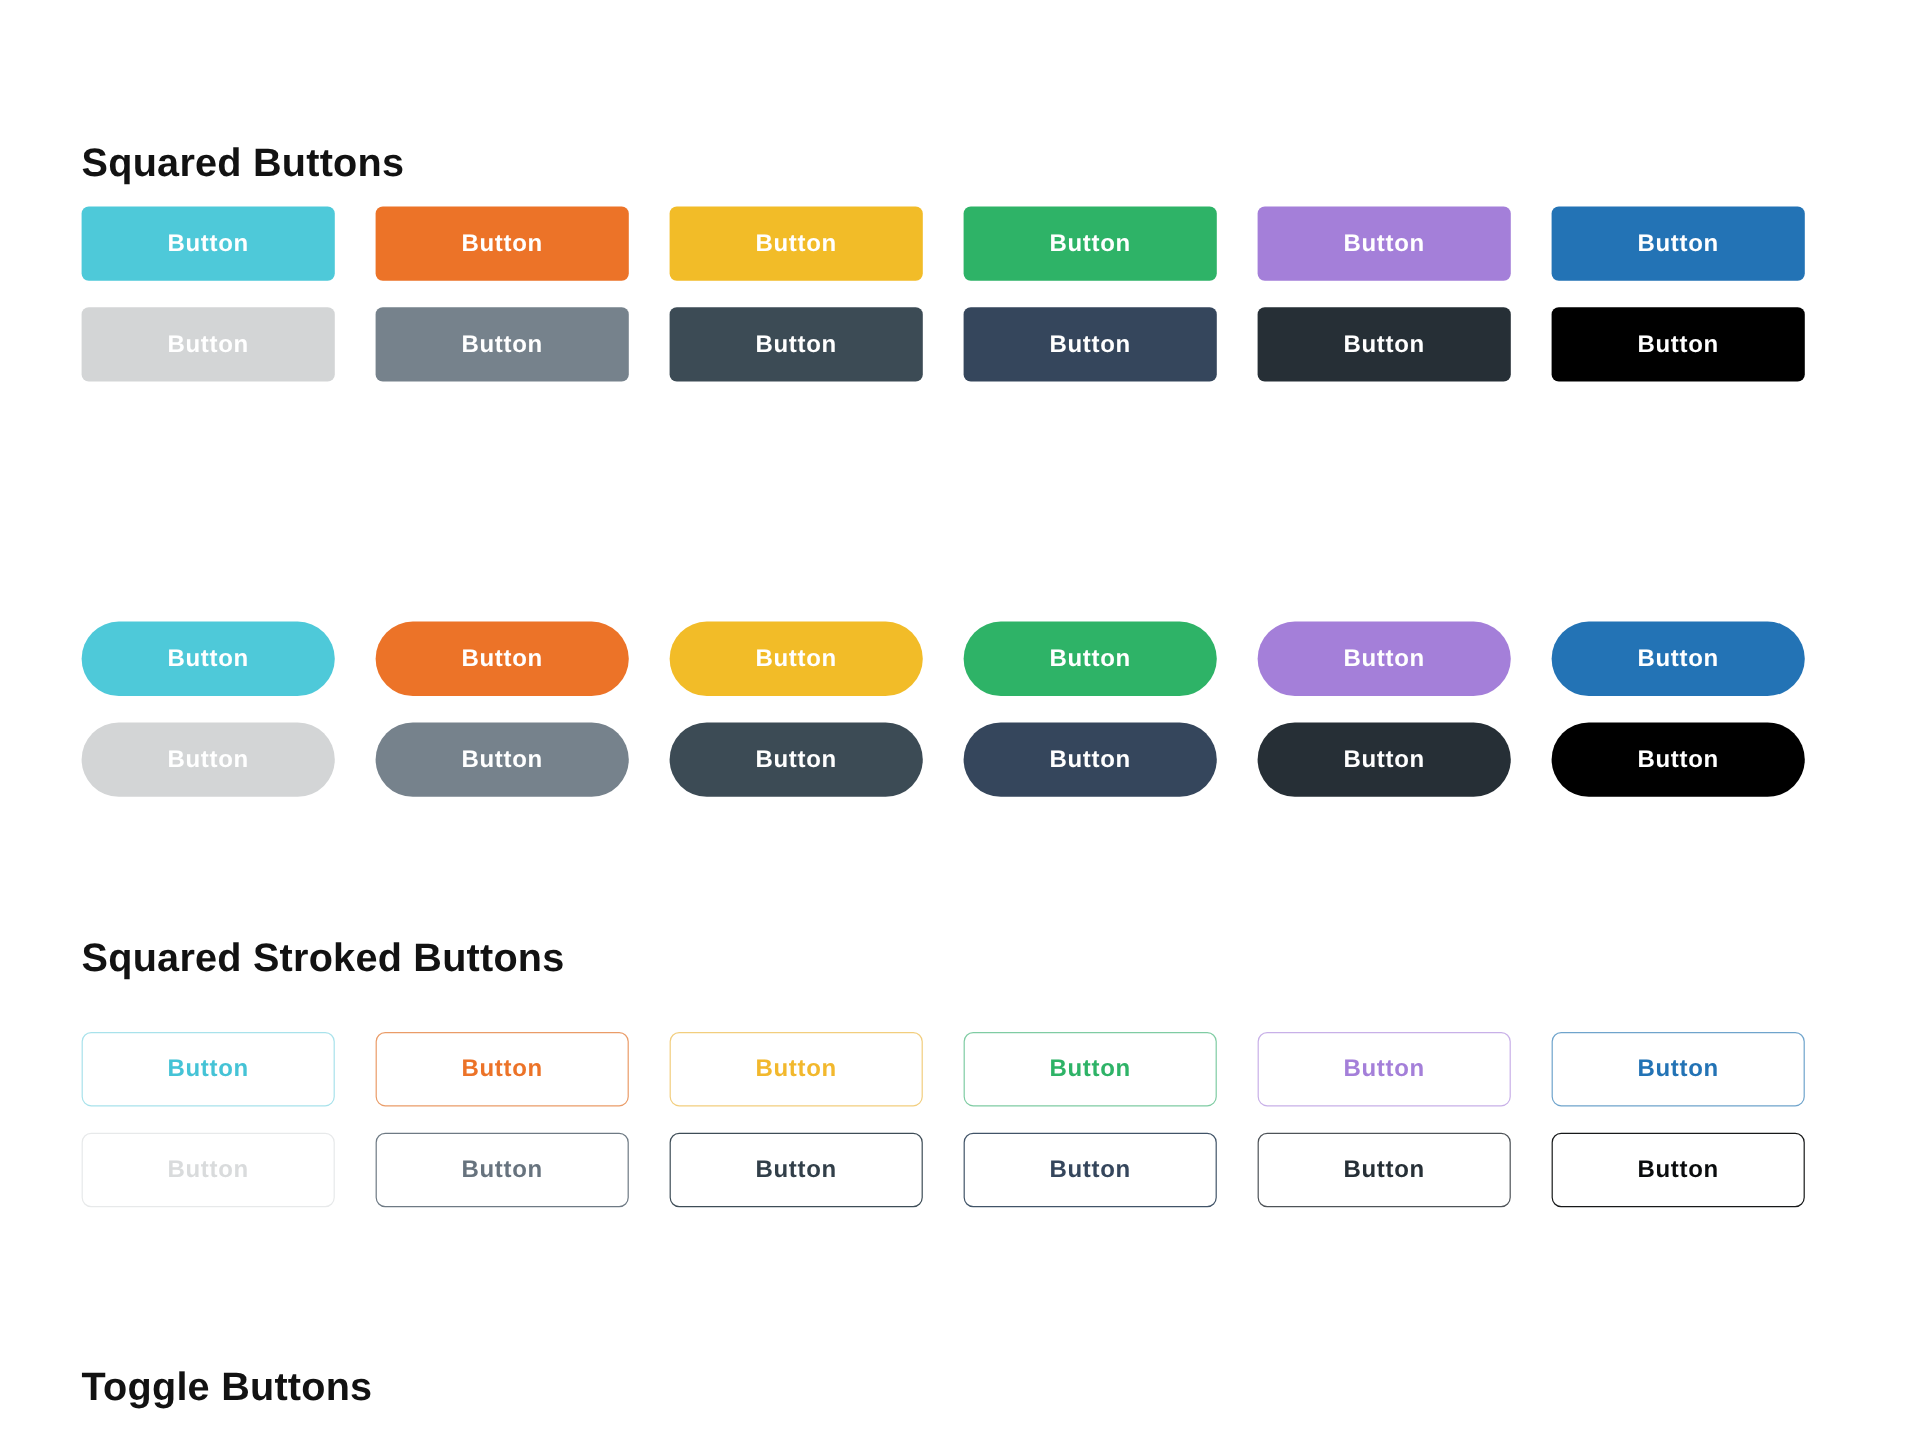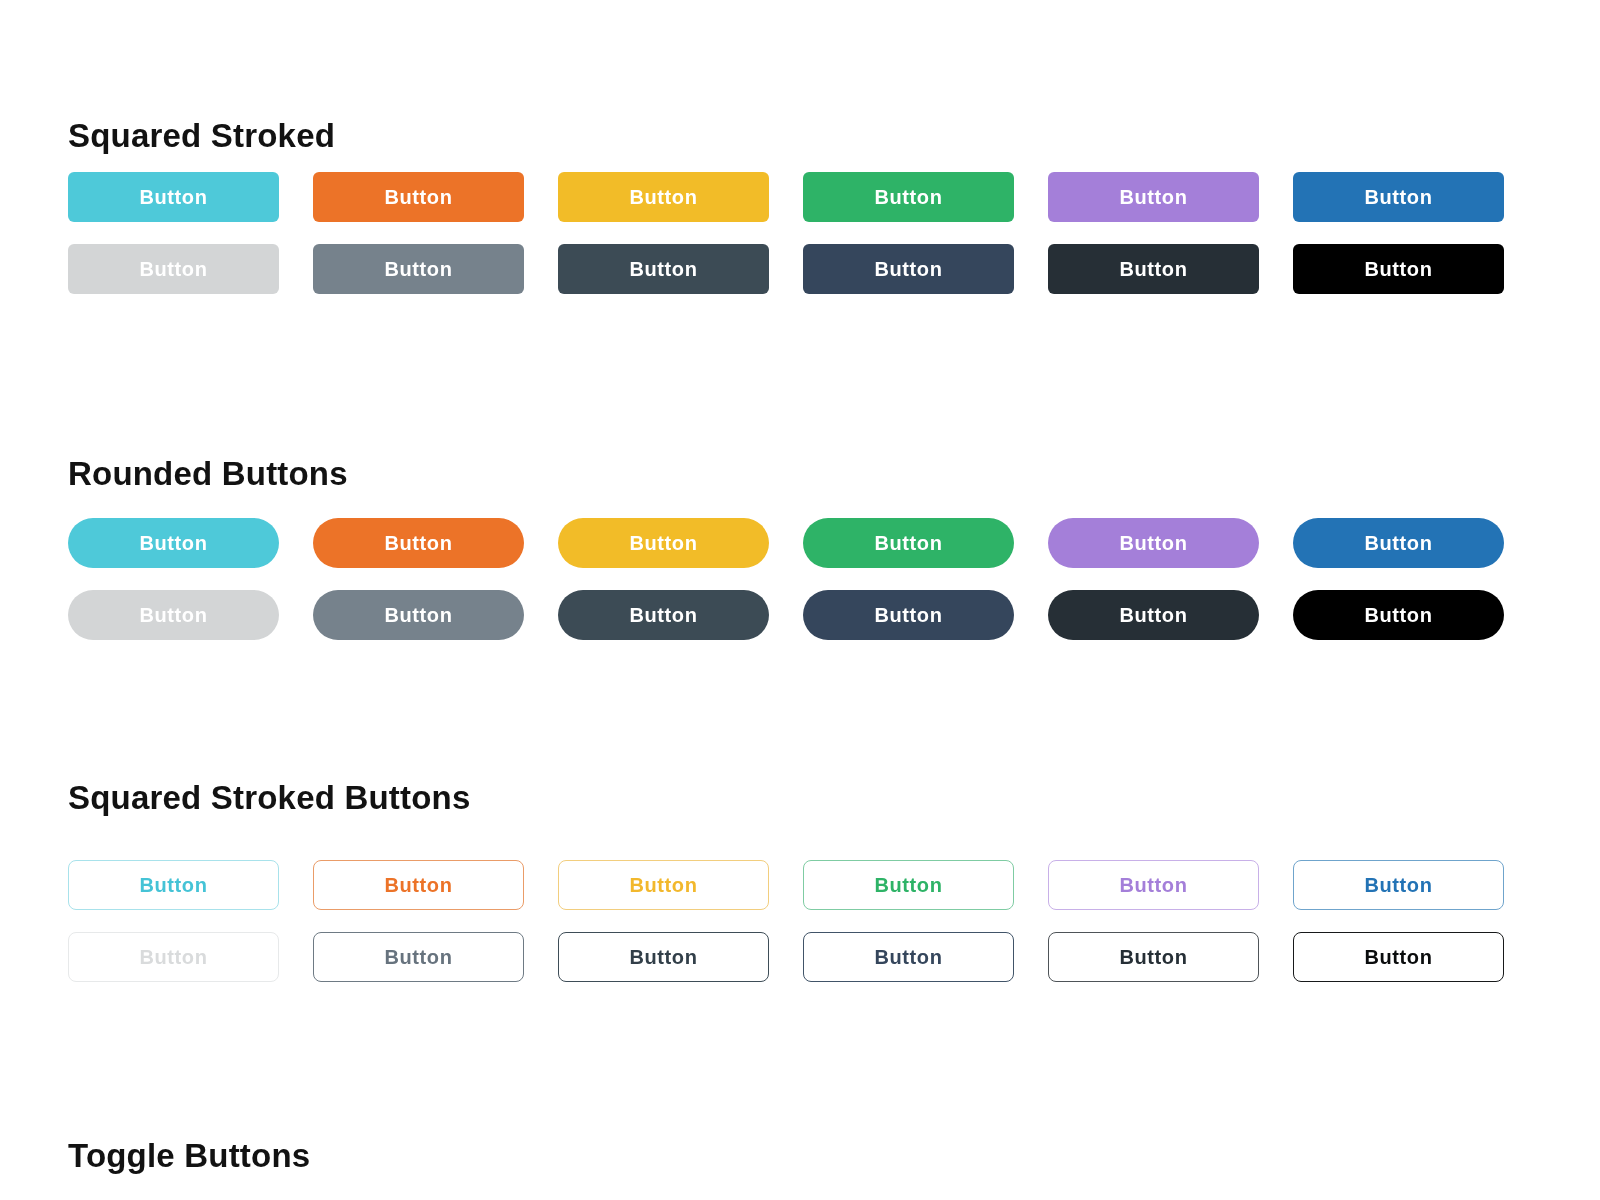--- a/index.html
+++ b/index.html
@@ -27,21 +27,21 @@
   .btn-grid {
     position: absolute;
     left: 68px;
     display: grid;
     grid-template-columns: repeat(6, 211px);
     column-gap: 34px;
     row-gap: 22px;
   }
   .btn {
     width: 211px;
-    height: 50px;
+    height: 62px;
     display: flex;
     align-items: center;
     justify-content: center;
     font-size: 20px;
     font-weight: 600;
     letter-spacing: 0.6px;
     border: none;
     box-sizing: border-box;
     cursor: pointer;
     padding: 0;
@@ -49,37 +49,36 @@
   }
   .shape-squared .btn { border-radius: 6px; }
   .shape-rounded .btn { border-radius: 31px; }
   .shape-stroked .btn { border-radius: 8px; background: #ffffff; border: 1.5px solid transparent; }
 </style>
 </head>
 <body>
 
 <div class="page">
 
-  <h2 class="section-title" style="top: 90px;">Squared Stroked</h2>
+  <h2 class="section-title" style="top: 90px;">Squared Buttons</h2>
   <div class="btn-grid shape-squared" style="top: 172px;">
       <button class="btn" style="background-color: rgb(78, 201, 217); color: rgb(255, 255, 255);">Button</button>
       <button class="btn" style="background-color: rgb(236, 115, 40); color: rgb(255, 255, 255);">Button</button>
       <button class="btn" style="background-color: rgb(242, 188, 40); color: rgb(255, 255, 255);">Button</button>
       <button class="btn" style="background-color: rgb(46, 179, 103); color: rgb(255, 255, 255);">Button</button>
       <button class="btn" style="background-color: rgb(164, 127, 217); color: rgb(255, 255, 255);">Button</button>
       <button class="btn" style="background-color: rgb(35, 115, 181); color: rgb(255, 255, 255);">Button</button>
       <button class="btn" style="background-color: rgb(211, 213, 214); color: rgb(255, 255, 255);">Button</button>
       <button class="btn" style="background-color: rgb(118, 130, 140); color: rgb(255, 255, 255);">Button</button>
       <button class="btn" style="background-color: rgb(60, 75, 85); color: rgb(255, 255, 255);">Button</button>
       <button class="btn" style="background-color: rgb(53, 70, 92); color: rgb(255, 255, 255);">Button</button>
       <button class="btn" style="background-color: rgb(38, 47, 54); color: rgb(255, 255, 255);">Button</button>
       <button class="btn" style="background-color: rgb(0, 0, 0); color: rgb(255, 255, 255);">Button</button>
     </div>
 
-  <h2 class="section-title" style="top: 428px;">Rounded Buttons</h2>
   <div class="btn-grid shape-rounded" style="top: 518px;">
       <button class="btn" style="background-color: rgb(78, 201, 217); color: rgb(255, 255, 255);">Button</button>
       <button class="btn" style="background-color: rgb(236, 115, 40); color: rgb(255, 255, 255);">Button</button>
       <button class="btn" style="background-color: rgb(242, 188, 40); color: rgb(255, 255, 255);">Button</button>
       <button class="btn" style="background-color: rgb(46, 179, 103); color: rgb(255, 255, 255);">Button</button>
       <button class="btn" style="background-color: rgb(164, 127, 217); color: rgb(255, 255, 255);">Button</button>
       <button class="btn" style="background-color: rgb(35, 115, 181); color: rgb(255, 255, 255);">Button</button>
       <button class="btn" style="background-color: rgb(211, 213, 214); color: rgb(255, 255, 255);">Button</button>
       <button class="btn" style="background-color: rgb(118, 130, 140); color: rgb(255, 255, 255);">Button</button>
       <button class="btn" style="background-color: rgb(60, 75, 85); color: rgb(255, 255, 255);">Button</button>

